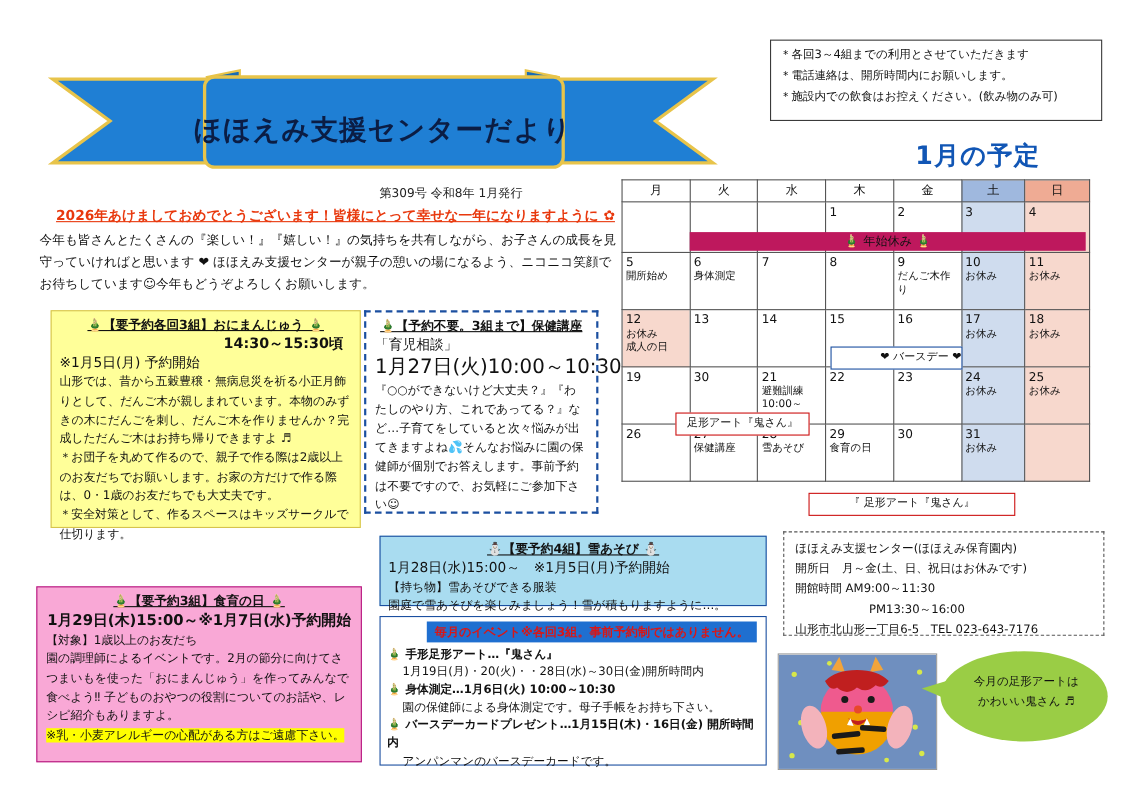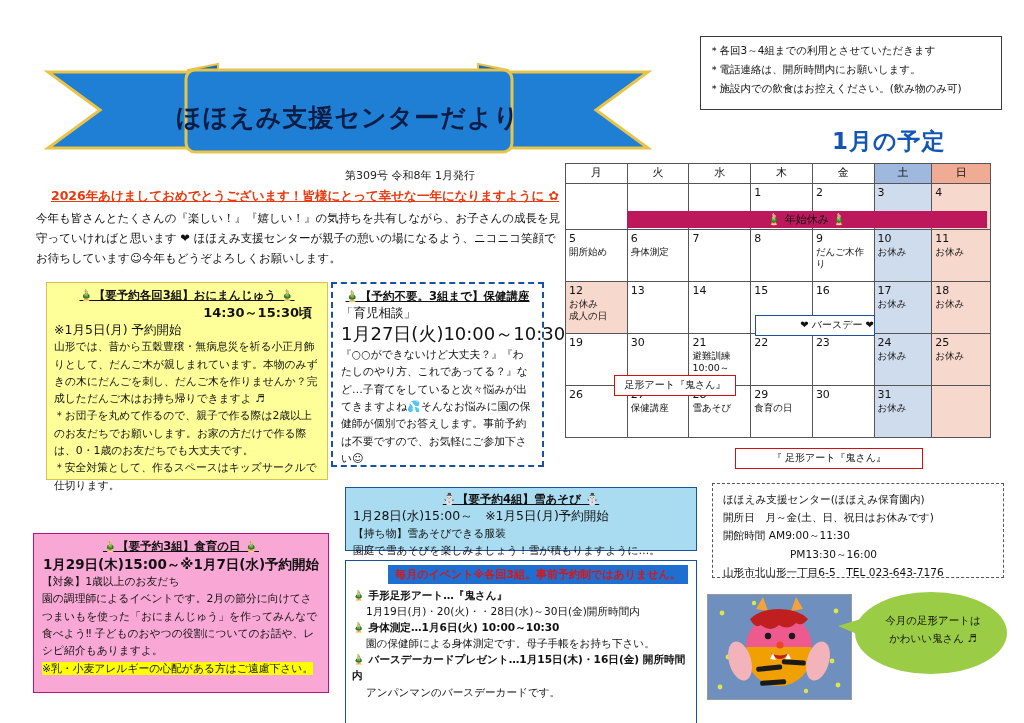--- a/index.html
+++ b/index.html
@@ -106,21 +106,21 @@
     background:#f9a8d6;border:1.5px solid #b5167e;padding:5px 8px;
   }
   .food .hl{background:#ffff00;}
   
   .snow{
     left:345px;top:487px;width:352px;height:64px;
     background:#a9dcf0;border:1.5px solid #1b4fa0;padding:4px 7px;
   }
   
   .monthly{
-    left:345px;top:560px;width:352px;height:164px;
+    left:345px;top:560px;width:352px;height:136px;
     background:#fff;border:1.5px solid #1b4fa0;padding:0;
   }
   .monthly-banner{
     background:#1f6fd0;color:#d81717;font-weight:bold;font-size:11px;
     text-align:center;line-height:19px;height:19px;
     margin:4px 8px 3px 42px;white-space:nowrap;
   }
   .monthly-body{padding:0 6px;font-size:10.6px;line-height:1.52;}
   .m-item{font-weight:bold;}
   .m-bullet{color:#6a9f3a;}

